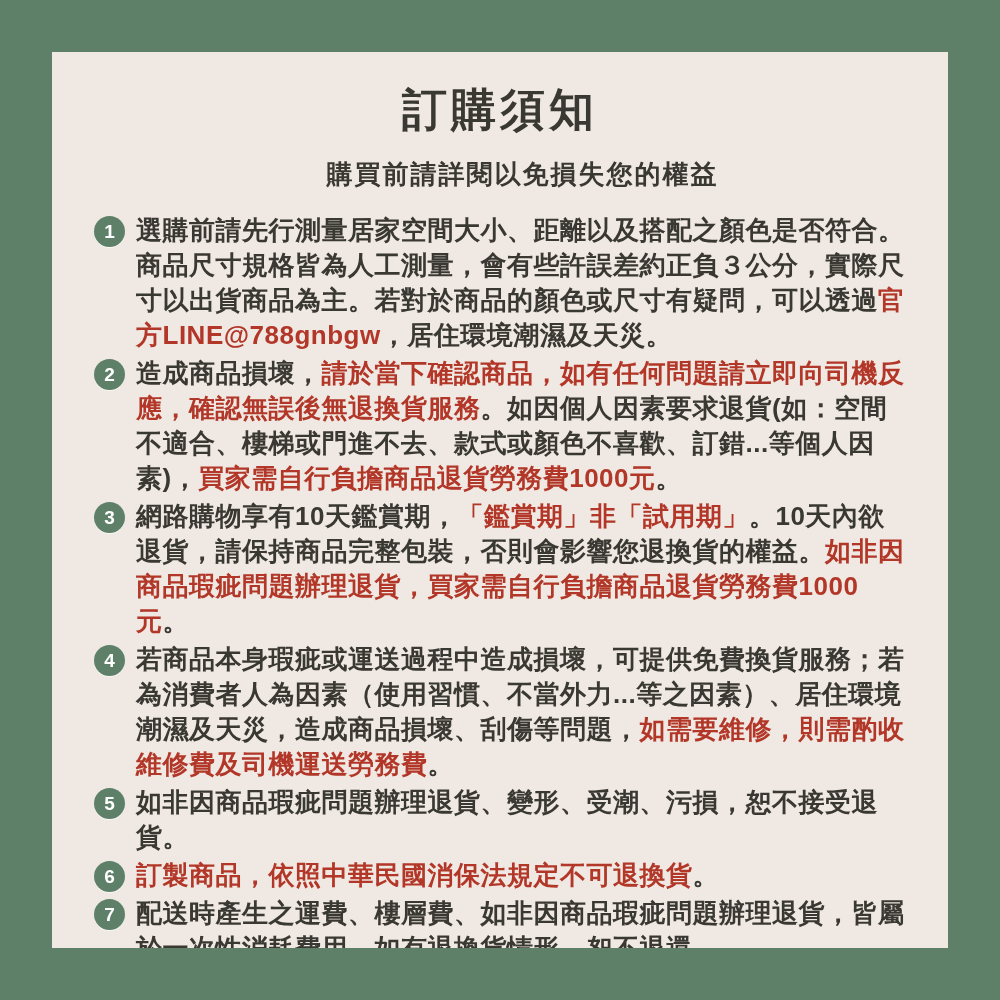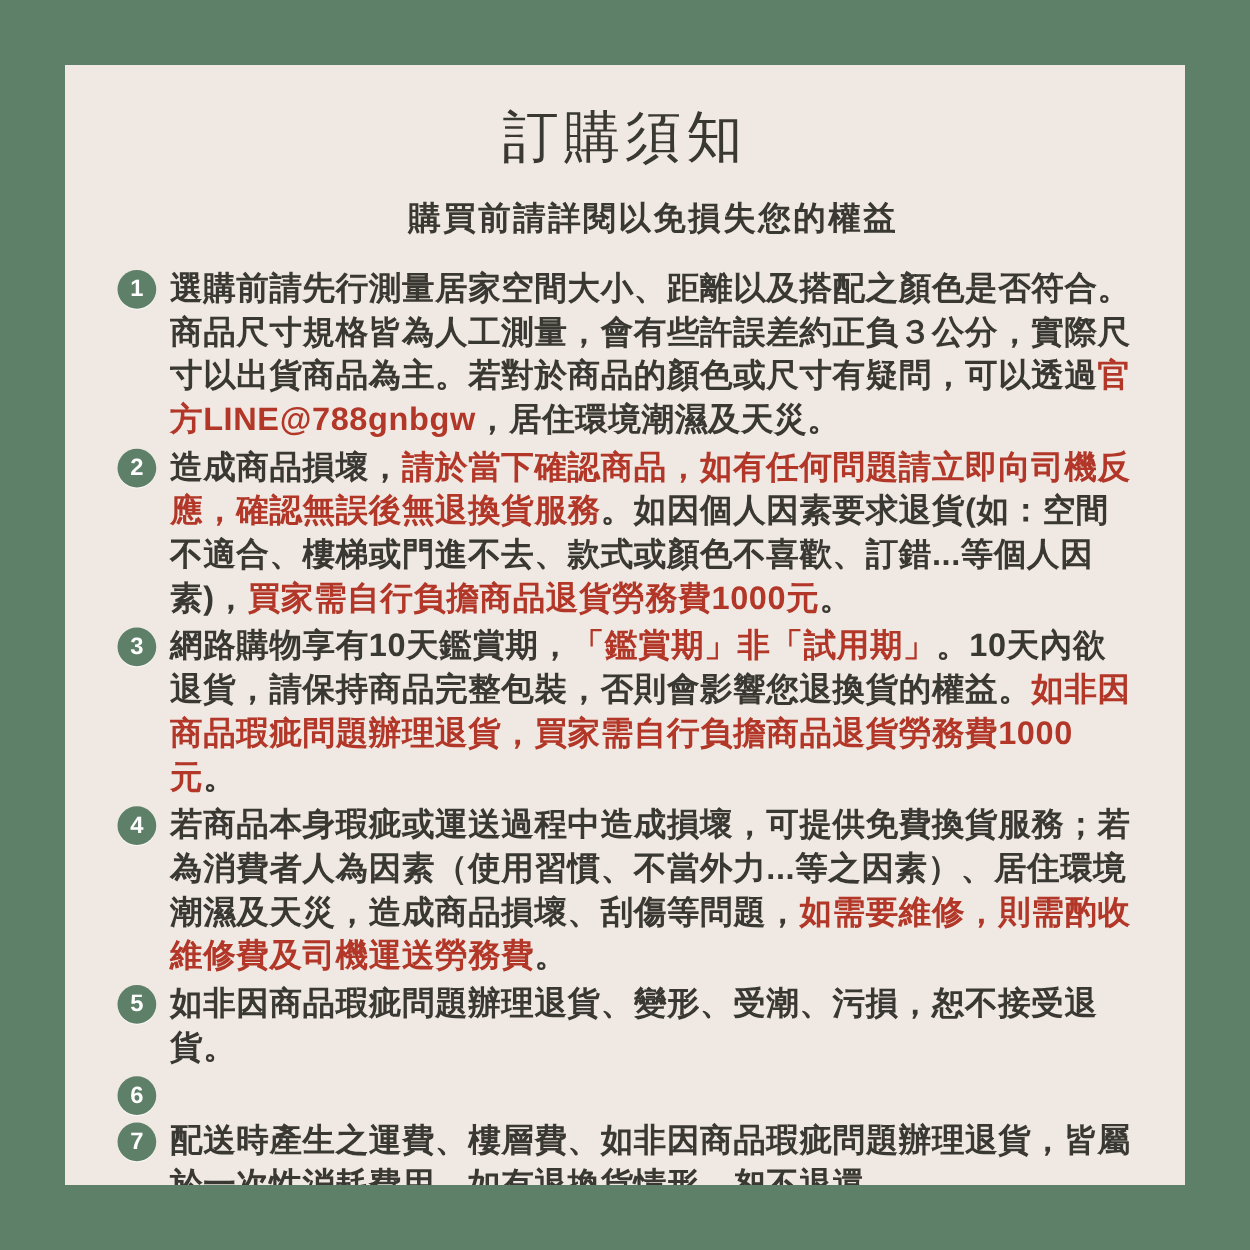--- a/index.html
+++ b/index.html
@@ -21,21 +21,21 @@
   }
   .panel {
     position: absolute;
     top: 52px; left: 52px; right: 52px; bottom: 52px;
     background: var(--panel-cream);
     overflow: hidden;
   }
   .title {
     text-align: center;
     font-size: 45px;
-    font-weight: normal;
+    font-weight: bold;
     letter-spacing: 4px;
     color: var(--text-dark);
     margin-top: 28px;
   }
   .subtitle {
     text-align: center;
     font-size: 26px;
     font-weight: bold;
     letter-spacing: 2px;
     color: var(--text-dark);
@@ -115,20 +115,21 @@
     <div class="badge">
       <span>5</span>
     </div>
     <div class="notice-text"><span class="dark">如非因商品瑕疵問題辦理退貨、變形、受潮、污損，恕不接受退貨。</span></div>
   </div>
 
   <div class="notice">
     <div class="badge">
       <span>6</span>
     </div>
+    <div class="notice-text"><span class="red">訂製商品，依照中華民國消保法規定不可退換貨</span><span class="dark">。</span></div>
   </div>
 
   <div class="notice">
     <div class="badge">
       <span>7</span>
     </div>
     <div class="notice-text"><span class="dark">配送時產生之運費、樓層費、如非因商品瑕疵問題辦理退貨，皆屬於一次性消耗費用，如有退換貨情形，恕不退還。</span></div>
   </div>
 
   <div class="notice">

